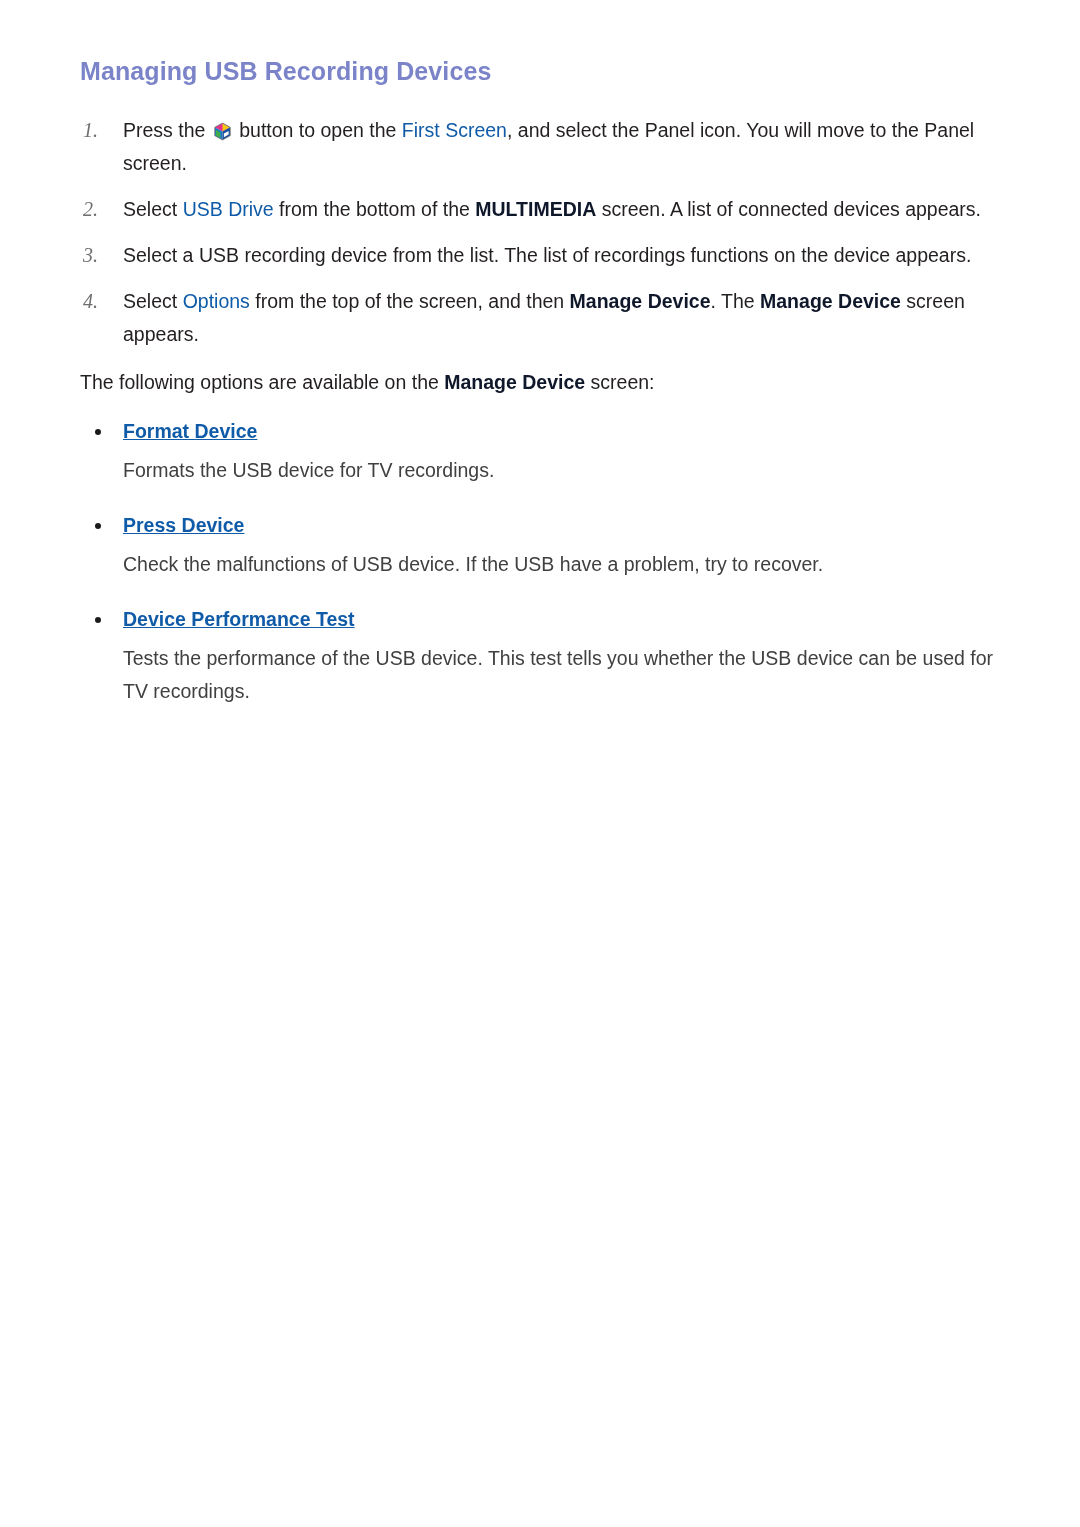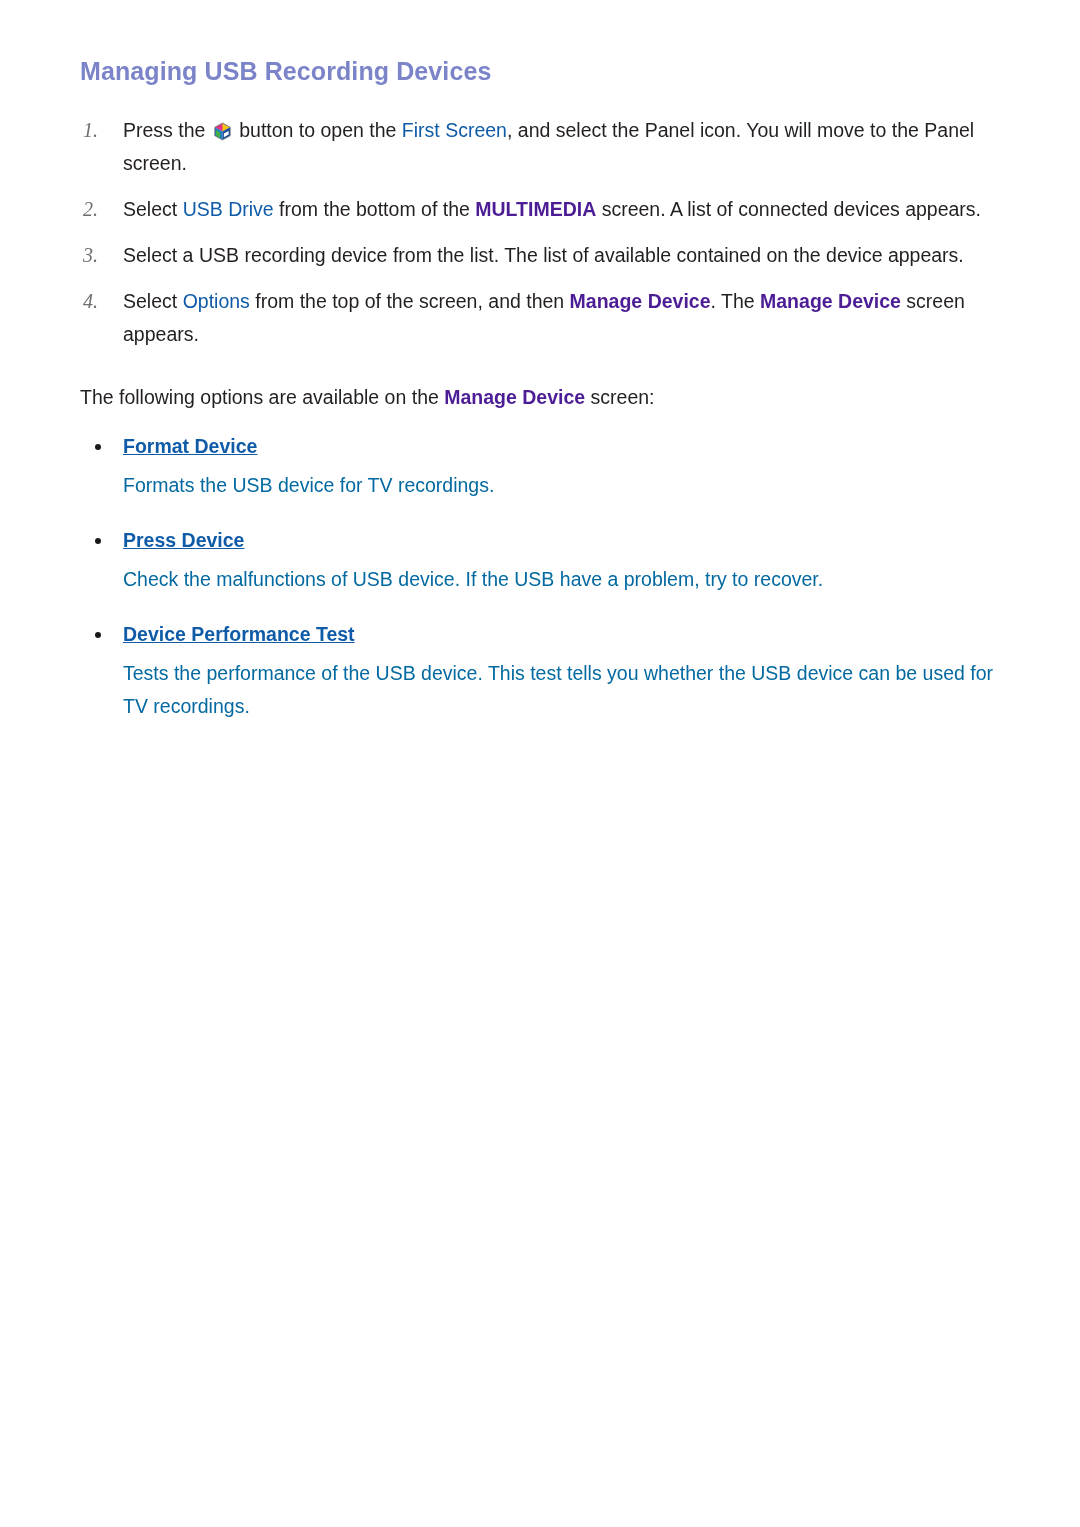--- a/index.html
+++ b/index.html
@@ -40,21 +40,21 @@
   }
 
   
   .para {
     font-size: 19.5px;
     line-height: 33px;
     color: #231f20;
     margin: 0 0 16px 0;
   }
   .para.intro { margin-bottom: 12px; }
-  .para.lead  { margin: 30px 0 16px 0; }
+  .para.lead  { margin: 15px 0 16px 0; }
 
   
   .steps {
     margin: 0 0 4px 0;
     padding: 0;
     list-style: none;
   }
   .step {
     position: relative;
     padding-left: 43px;
@@ -93,27 +93,27 @@
     top: 14px;
     width: 6px;
     height: 6px;
     border-radius: 50%;
     background: #1a1a1a;
   }
   .option-desc {
     padding-left: 43px;
     font-size: 19.5px;
     line-height: 33px;
-    color: #0369a1;
+    color: #404040;
     margin: 0 0 22px 0;
   }
 
   
   .link      { color: #0f5ba8; }
-  .link-bold { color: #4c1d95; font-weight: bold; }
+  .link-bold { color: #0f172a; font-weight: bold; }
 
   
   .cube-icon {
     display: inline-block;
     width: 19px;
     height: 19px;
     vertical-align: -4px;
     margin: 0 2px;
   }
 </style>
@@ -150,21 +150,21 @@
             <path d="M9.5 1.1 L17.2 5.3 L17.2 13.7 L9.5 17.9 L1.8 13.7 L1.8 5.3 Z" fill="none" stroke="#6e6e6e" stroke-width="0.9"></path>
           </svg>
         </span><span> button to open the </span><span class="link">First Screen</span><span>, and select the Panel icon. You will move to the Panel screen.</span>
       </li>
 
       <li class="step">
         <span class="step-num">2.</span><span>Select </span><span class="link">USB Drive</span><span> from the bottom of the </span><span class="link-bold">MULTIMEDIA</span><span> screen. A list of connected devices appears.</span>
       </li>
 
       <li class="step">
-        <span class="step-num">3.</span><span>Select a USB recording device from the list. The list of available contained on the device appears.</span>
+        <span class="step-num">3.</span><span>Select a USB recording device from the list. The list of recordings functions on the device appears.</span>
       </li>
 
       <li class="step">
         <span class="step-num">4.</span><span>Select </span><span class="link">Options</span><span> from the top of the screen, and then </span><span class="link-bold">Manage Device</span><span>. The </span><span class="link-bold">Manage Device</span><span> screen appears.</span>
       </li>
 
     </ol>
 
     <p class="para lead"><span>The following options are available on the </span><span class="link-bold">Manage Device</span><span> screen:</span></p>
 

